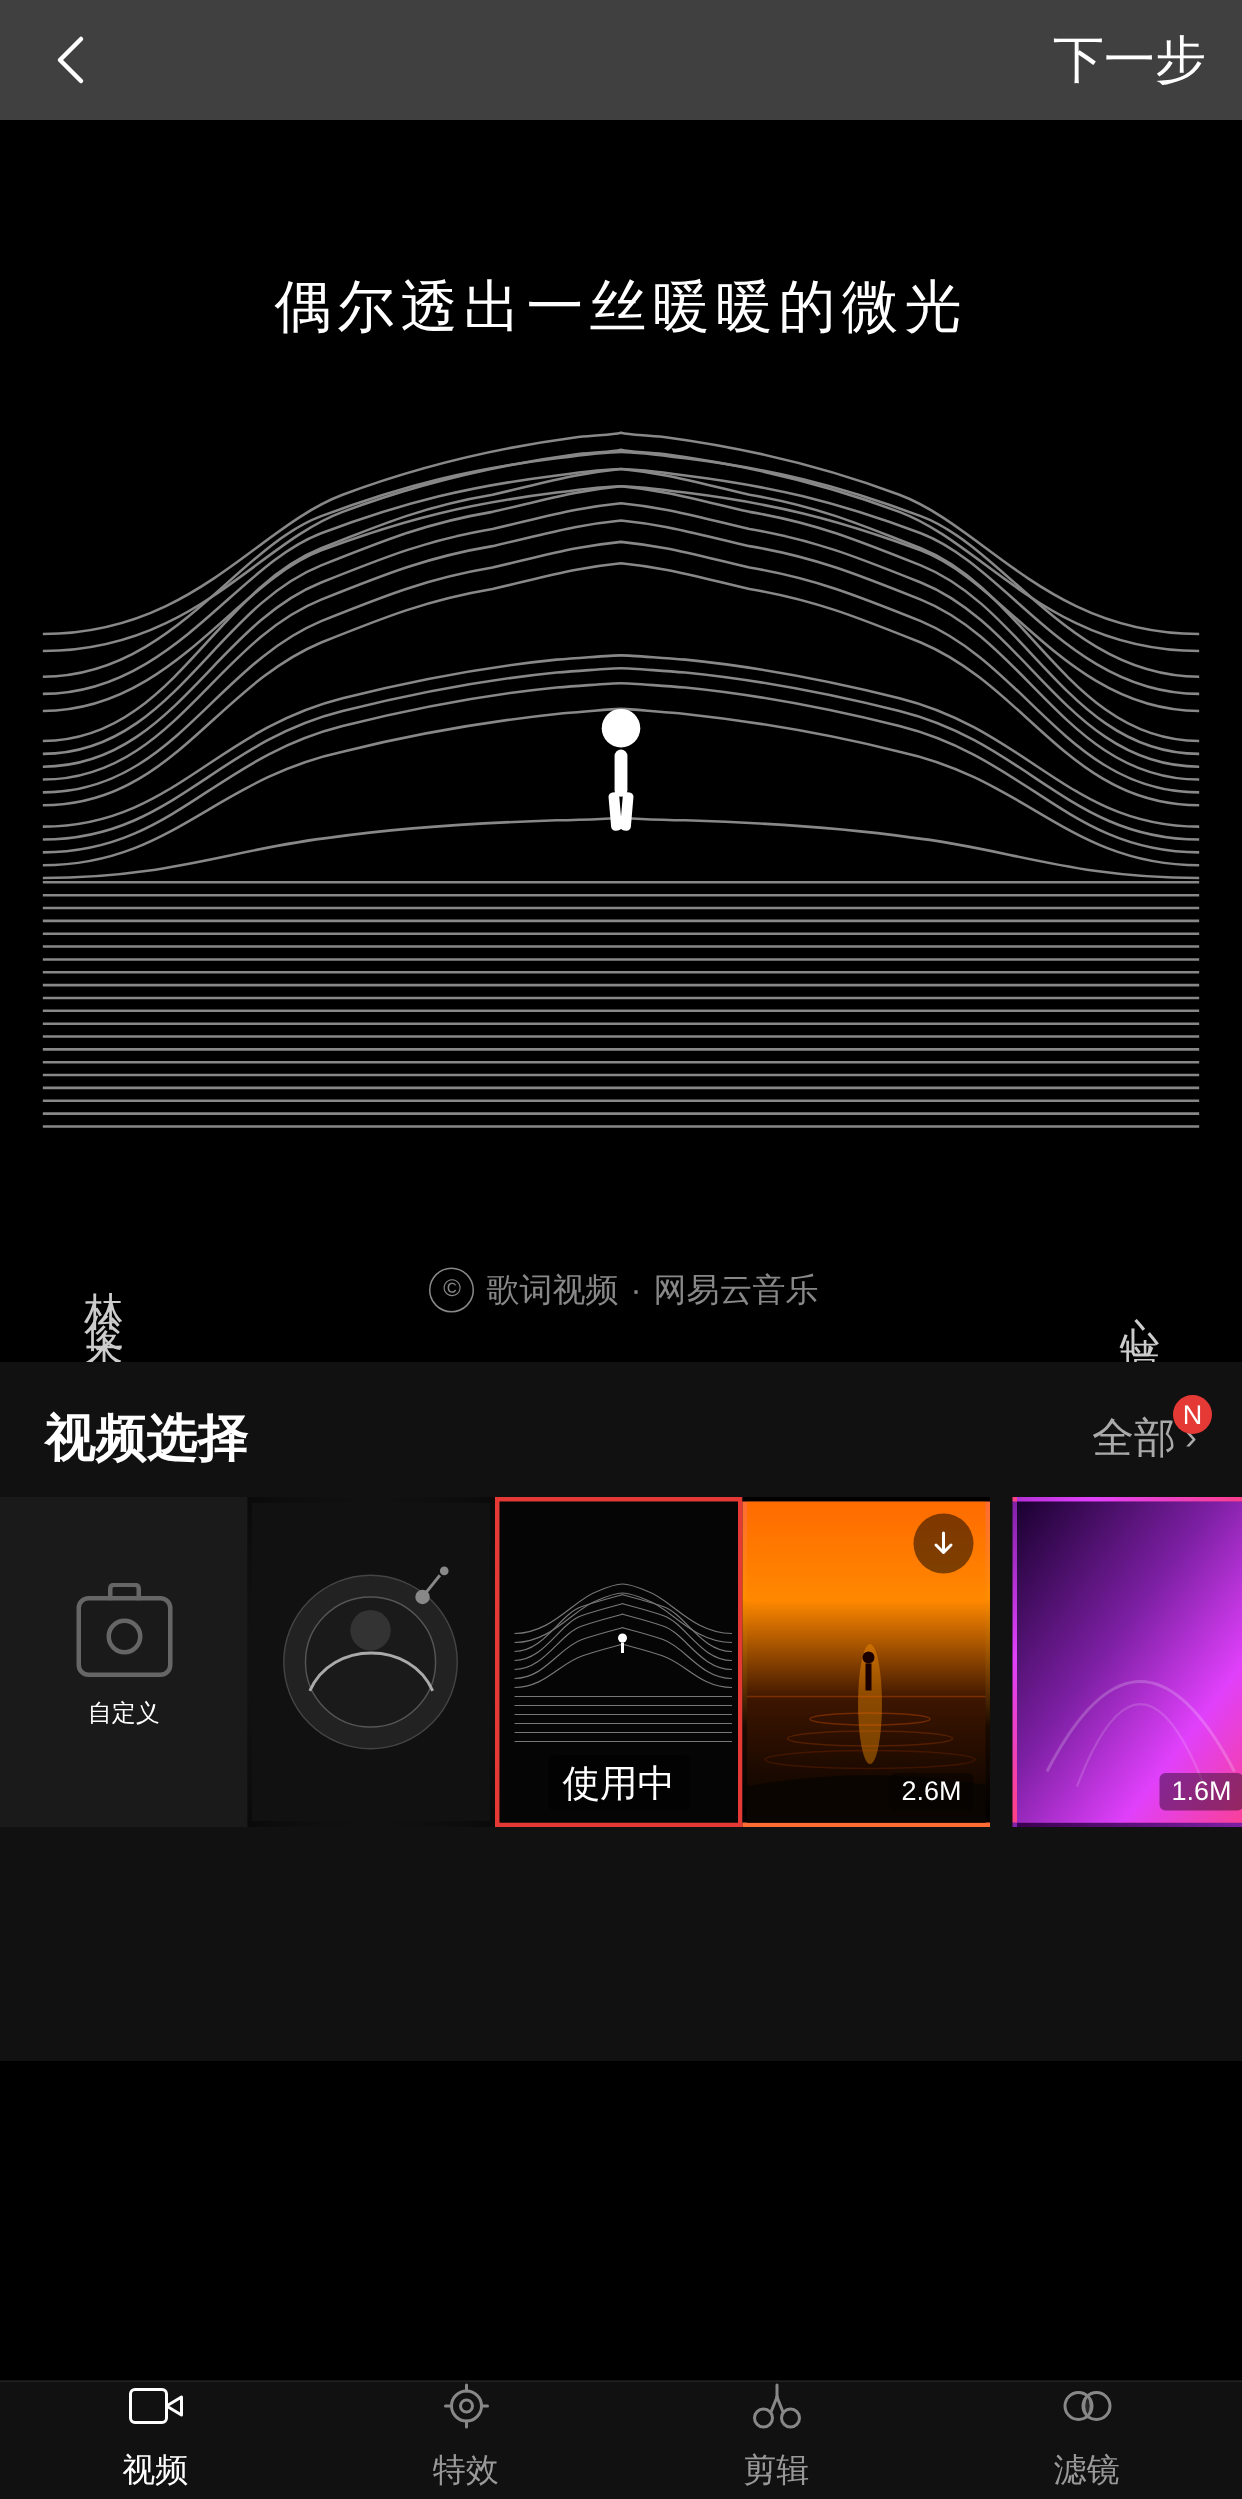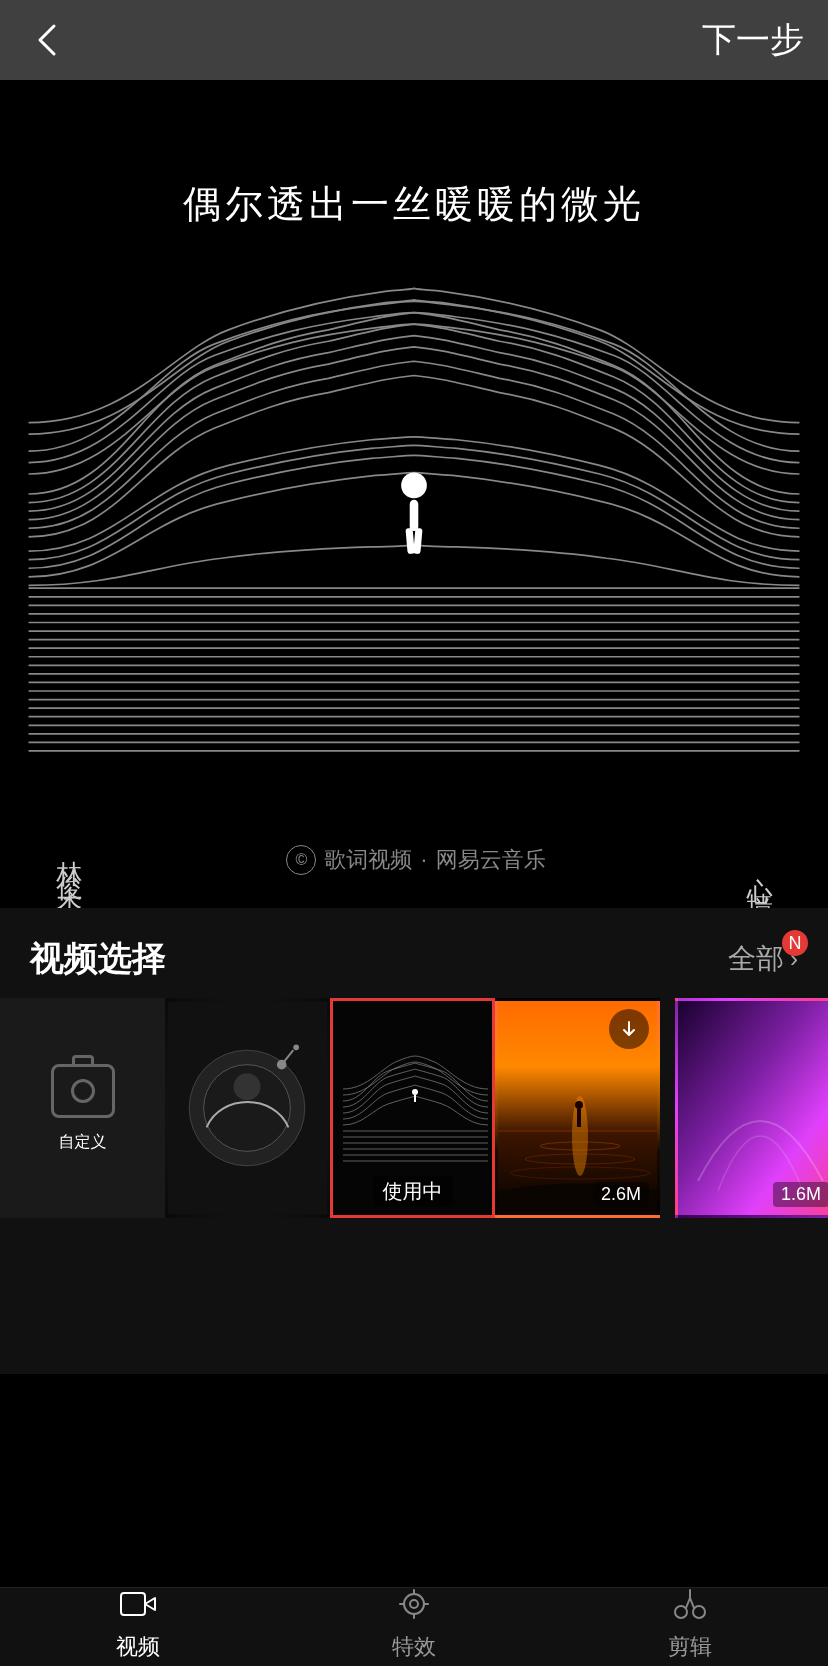--- a/index.html
+++ b/index.html
@@ -198,21 +198,21 @@
     .thumb-label {
       font-size: 16px;
       color: #fff;
       text-align: center;
     }
     .using-label {
       position: absolute;
       bottom: 8px;
       left: 50%;
       transform: translateX(-50%);
-      font-size: 20px;
+      font-size: 25px;
       color: #fff;
       background: rgba(0,0,0,0.5);
       padding: 2px 10px;
       border-radius: 4px;
       white-space: nowrap;
     }
     .size-label {
       position: absolute;
       bottom: 8px;
       right: 8px;
@@ -593,13 +593,24 @@
         <circle cx="13" cy="30" r="6" stroke="#888" stroke-width="2" fill="none"></circle>
         <circle cx="31" cy="30" r="6" stroke="#888" stroke-width="2" fill="none"></circle>
         <line x1="18" y1="26" x2="22" y2="16" stroke="#888" stroke-width="2" stroke-linecap="round"></line>
         <line x1="26" y1="26" x2="22" y2="16" stroke="#888" stroke-width="2" stroke-linecap="round"></line>
         <line x1="22" y1="16" x2="22" y2="8" stroke="#888" stroke-width="2" stroke-linecap="round"></line>
       </svg>
     </div>
     <div class="nav-label">剪辑</div>
   </div>
 
+  <div class="nav-item">
+    <div class="nav-icon">
+      <svg width="44" height="44" viewBox="0 0 44 44">
+        <circle cx="16" cy="22" r="9" stroke="#888" stroke-width="2" fill="none"></circle>
+        <circle cx="28" cy="22" r="9" stroke="#888" stroke-width="2" fill="none"></circle>
+
+        <path d="M22,14.5 Q26,22 22,29.5 Q18,22 22,14.5" stroke="#888" stroke-width="1" fill="rgba(136,136,136,0.2)"></path>
+      </svg>
+    </div>
+    <div class="nav-label">滤镜</div>
+  </div>
 </div>
 
 </body></html>

